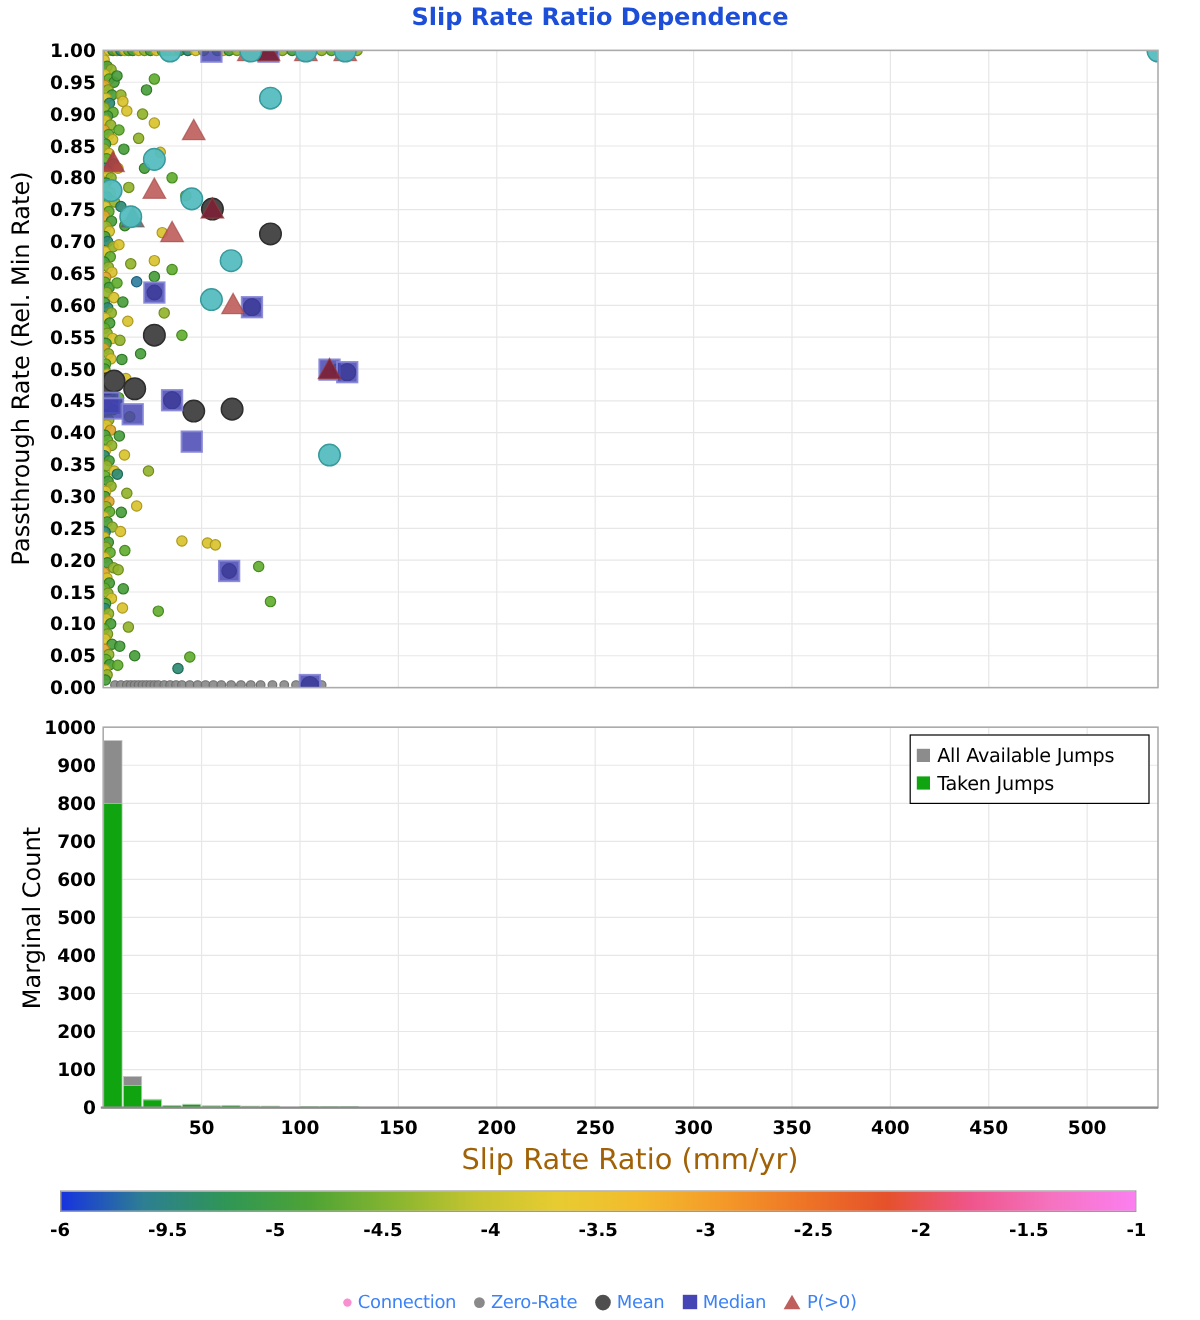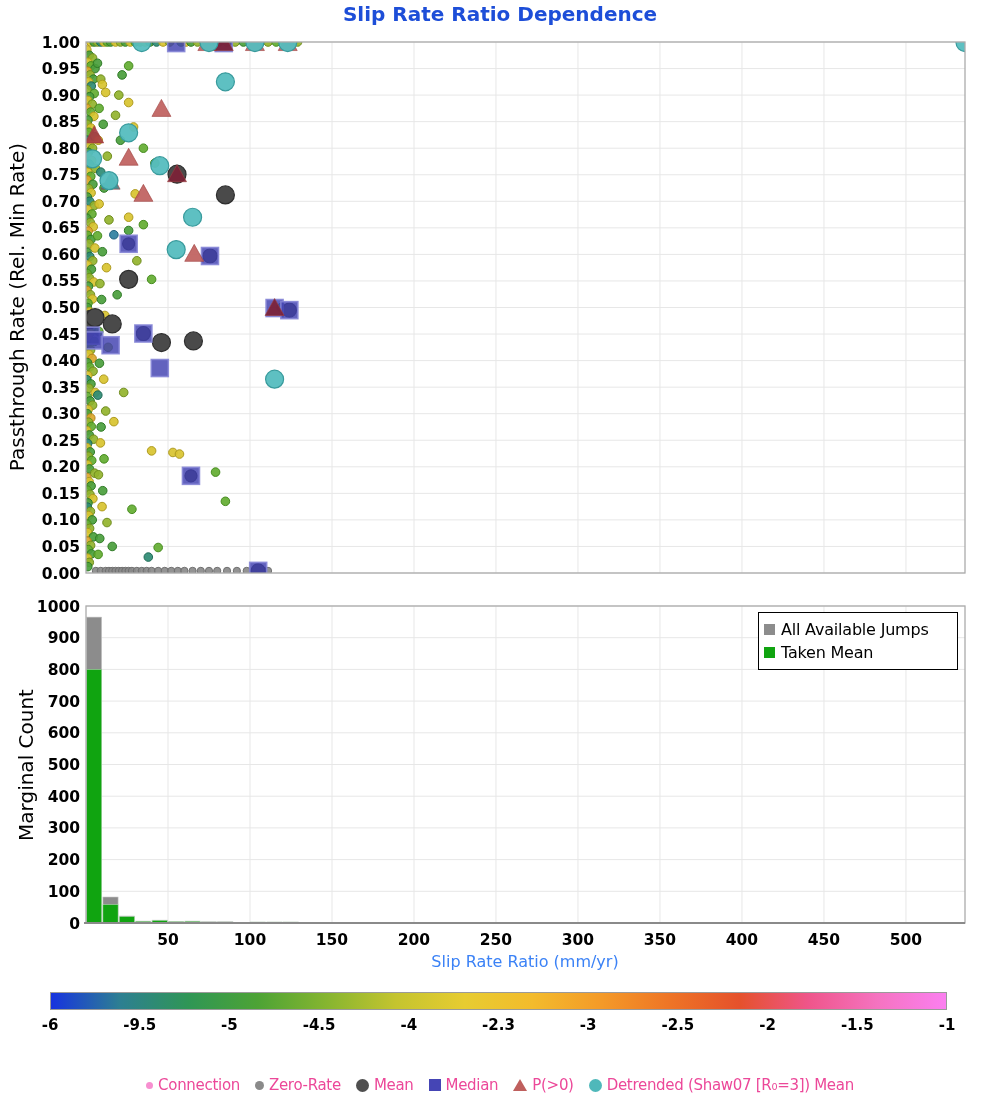--- a/index.html
+++ b/index.html
@@ -2,34 +2,34 @@
 <html><head>
 <meta charset="utf-8">
 <style>
   html,body{margin:0;padding:0;background:#fff;}
   .page{position:relative;width:1000px;height:1100px;background:#fff;
         font-family:"DejaVu Sans","Liberation Sans",sans-serif;overflow:hidden;}
   .page-title{position:absolute;left:0;top:2px;width:1000px;text-align:center;
         font-size:20px;font-weight:bold;color:#1d4ed8;}
   .vlabel{position:absolute;white-space:nowrap;font-size:20px;color:#000;
         transform:translate(-50%,-50%) rotate(-90deg);}
-  .hlabel{position:absolute;white-space:nowrap;font-size:16px;color:#3b82f6;
+  .hlabel{position:absolute;white-space:nowrap;font-size:24px;color:#a16207;
         transform:translate(-50%,0);text-align:right;}
   #charts-svg{position:absolute;left:0;top:0;}
   .hist-legend{position:absolute;left:758px;top:612px;width:188px;height:52px;
         border:1.6px solid #000;background:#fff;padding:2px 5px;box-sizing:content-box;
         display:flex;flex-direction:column;justify-content:space-evenly;z-index:5;}
   .hist-legend .row{display:flex;align-items:center;gap:6px;font-size:16px;color:#000;letter-spacing:-0.2px;}
   .hist-legend .sw{width:11px;height:11px;display:inline-block;flex:0 0 11px;}
   .colorbar{position:absolute;left:50px;top:992px;width:897px;height:18px;
         border:1px solid #9a9a9a;box-sizing:border-box;}
   .cb-tick{position:absolute;top:1016px;transform:translateX(-50%);
         font-size:15px;font-weight:bold;color:#000;}
   .bottom-legend{position:absolute;left:0;top:1076px;width:1000px;display:flex;
-        justify-content:center;align-items:center;gap:15px;font-size:15px;color:#ec4899;letter-spacing:-0.3px;}
+        justify-content:center;align-items:center;gap:15px;font-size:15px;color:#3b82f6;letter-spacing:-0.3px;}
   .bottom-legend .item{display:flex;align-items:center;gap:5px;white-space:nowrap;}
   .mk{display:inline-block;flex:none;}
   .mk.dot-s{width:7px;height:7px;border-radius:50%;}
   .mk.dot-m{width:9px;height:9px;border-radius:50%;}
   .mk.circle{width:13px;height:13px;border-radius:50%;}
   .mk.square{width:12px;height:12px;}
   .mk.triangle{width:0;height:0;border-left:7px solid transparent;border-right:7px solid transparent;}
 </style>
 </head>
 <body>
@@ -477,32 +477,32 @@
   <div class="vlabel" style="left:26px;top:765px;">Marginal Count</div>
   <div class="hlabel" style="left:525px;top:952px;">Slip Rate Ratio (mm/yr)</div>
 
   <div class="hist-legend">
     <div class="row">
       <span class="sw" id="sw-avail" style="background: rgb(140, 140, 140);"></span>
       <span>All Available Jumps</span>
     </div>
     <div class="row">
       <span class="sw" id="sw-taken" style="background: rgb(16, 164, 16);"></span>
-      <span>Taken Mean</span>
+      <span>Taken Jumps</span>
     </div>
   </div>
 
   <div class="colorbar" id="colorbar" style="background: linear-gradient(to right, rgb(23, 51, 223) 0%, rgb(45, 127, 146) 7.7%, rgb(47, 150, 85) 15.4%, rgb(77, 163, 53) 23.1%, rgb(134, 181, 48) 30.8%, rgb(196, 196, 47) 38.5%, rgb(231, 204, 49) 46.2%, rgb(243, 187, 44) 53.8%, rgb(244, 154, 40) 61.5%, rgb(238, 116, 38) 69.2%, rgb(229, 81, 43) 76.9%, rgb(239, 85, 138) 84.6%, rgb(245, 115, 192) 92.3%, rgb(251, 127, 240) 100%);"></div>
   <div id="cb-ticks">
       <span class="cb-tick" style="left: 50px;">-6</span>
       <span class="cb-tick" style="left: 139.7px;">-9.5</span>
       <span class="cb-tick" style="left: 229.4px;">-5</span>
       <span class="cb-tick" style="left: 319.1px;">-4.5</span>
       <span class="cb-tick" style="left: 408.8px;">-4</span>
-      <span class="cb-tick" style="left: 498.5px;">-2.3</span>
+      <span class="cb-tick" style="left: 498.5px;">-3.5</span>
       <span class="cb-tick" style="left: 588.2px;">-3</span>
       <span class="cb-tick" style="left: 677.9px;">-2.5</span>
       <span class="cb-tick" style="left: 767.6px;">-2</span>
       <span class="cb-tick" style="left: 857.3px;">-1.5</span>
       <span class="cb-tick" style="left: 947px;">-1</span>
     </div>
 
   <div class="bottom-legend" id="bottom-legend">
       <span class="item">
         <span class="mk dot-s" style="background: rgb(247, 143, 208);"></span>
@@ -517,18 +517,14 @@
         <span>Mean</span>
       </span>
       <span class="item">
         <span class="mk square" style="background: rgb(69, 69, 181);"></span>
         <span>Median</span>
       </span>
       <span class="item">
         <span class="mk triangle" style="border-bottom: 12px solid rgb(191, 95, 93);"></span>
         <span>P(&gt;0)</span>
       </span>
-      <span class="item">
-        <span class="mk circle" style="background: rgb(79, 184, 186);"></span>
-        <span>Detrended (Shaw07 [R₀=3]) Mean</span>
-      </span>
     </div>
 </div>
 
 </body></html>

